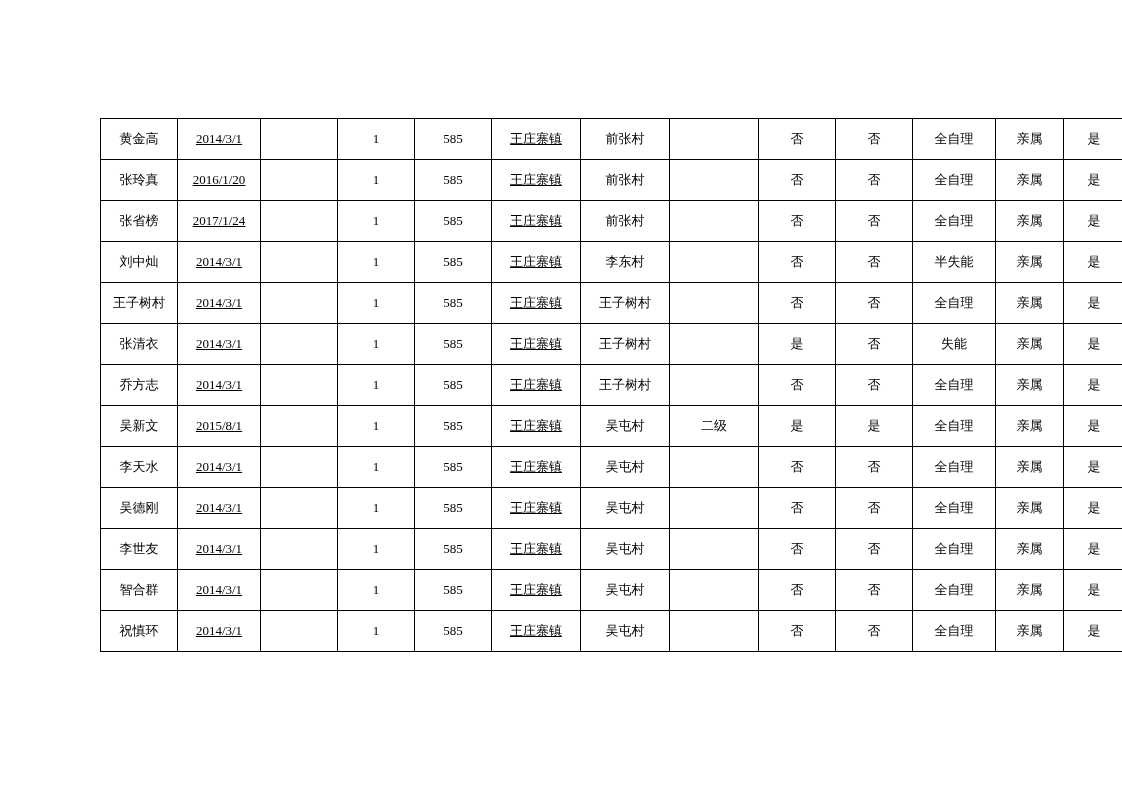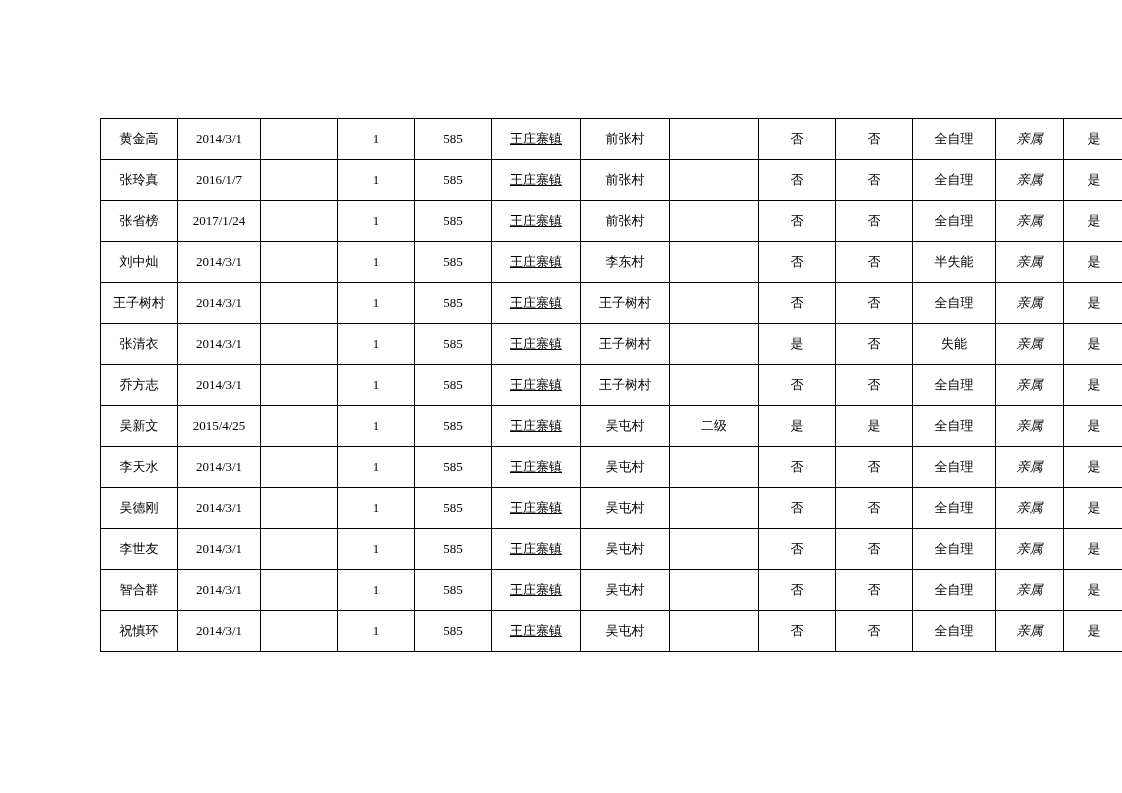--- a/index.html
+++ b/index.html
@@ -40,31 +40,31 @@
     text-align: center;
     vertical-align: middle;
     font-size: 13px;
     font-family: "Liberation Serif", "DejaVu Serif", serif;
     padding: 0 2px;
     line-height: 1.2;
     white-space: nowrap;
     overflow: hidden;
   }
   td.c-name      { width: 72px; }
-  td.c-date      { width: 78px; font-size: 12px; }
+  td.c-date      { width: 78px; font-size: 12px; text-decoration: underline; }
   td.c-blank1    { width: 72px; }
   td.c-num       { width: 72px; font-size: 12px; }
   td.c-amount    { width: 72px; font-size: 12px; }
   td.c-town      { width: 84px; text-decoration: underline; }
   td.c-village   { width: 84px; }
   td.c-level     { width: 84px; }
   td.c-q1        { width: 72px; }
   td.c-q2        { width: 72px; }
   td.c-care      { width: 78px; border-radius: 13px; }
-  td.c-rel       { width: 63px; font-style: italic; }
+  td.c-rel       { width: 63px; }
   td.c-y1        { width: 56px; }
 </style>
 </head>
 <body>
 
 <div class="page">
   <div class="table-wrap">
     <table class="data-table">
       <tbody>
           <tr>
@@ -77,21 +77,21 @@
             <td class="c-village">前张村</td>
             <td class="c-level"></td>
             <td class="c-q1">否</td>
             <td class="c-q2">否</td>
             <td class="c-care">全自理</td>
             <td class="c-rel">亲属</td>
             <td class="c-y1">是</td>
           </tr>
           <tr>
             <td class="c-name">张玲真</td>
-            <td class="c-date">2016/1/7</td>
+            <td class="c-date">2016/1/20</td>
             <td class="c-blank1"></td>
             <td class="c-num">1</td>
             <td class="c-amount">585</td>
             <td class="c-town">王庄寨镇</td>
             <td class="c-village">前张村</td>
             <td class="c-level"></td>
             <td class="c-q1">否</td>
             <td class="c-q2">否</td>
             <td class="c-care">全自理</td>
             <td class="c-rel">亲属</td>
@@ -167,21 +167,21 @@
             <td class="c-village">王子树村</td>
             <td class="c-level"></td>
             <td class="c-q1">否</td>
             <td class="c-q2">否</td>
             <td class="c-care">全自理</td>
             <td class="c-rel">亲属</td>
             <td class="c-y1">是</td>
           </tr>
           <tr>
             <td class="c-name">吴新文</td>
-            <td class="c-date">2015/4/25</td>
+            <td class="c-date">2015/8/1</td>
             <td class="c-blank1"></td>
             <td class="c-num">1</td>
             <td class="c-amount">585</td>
             <td class="c-town">王庄寨镇</td>
             <td class="c-village">吴屯村</td>
             <td class="c-level">二级</td>
             <td class="c-q1">是</td>
             <td class="c-q2">是</td>
             <td class="c-care">全自理</td>
             <td class="c-rel">亲属</td>

